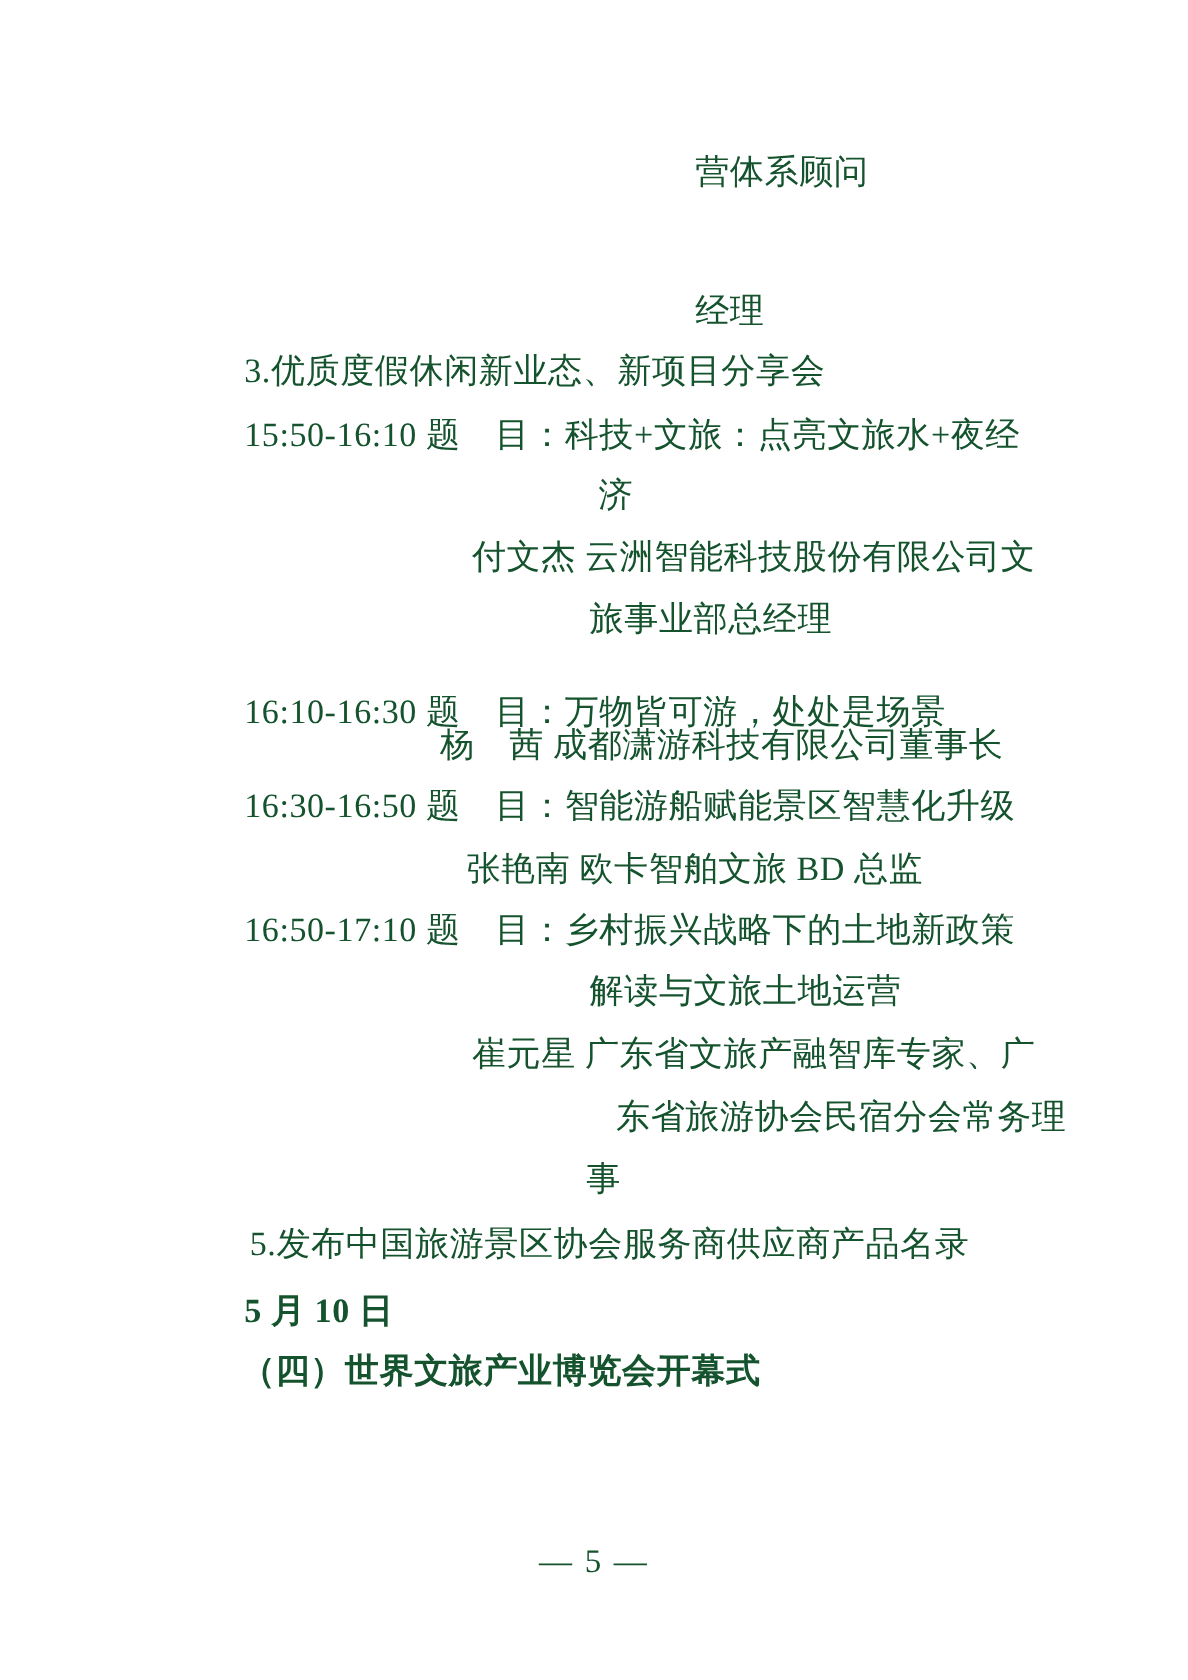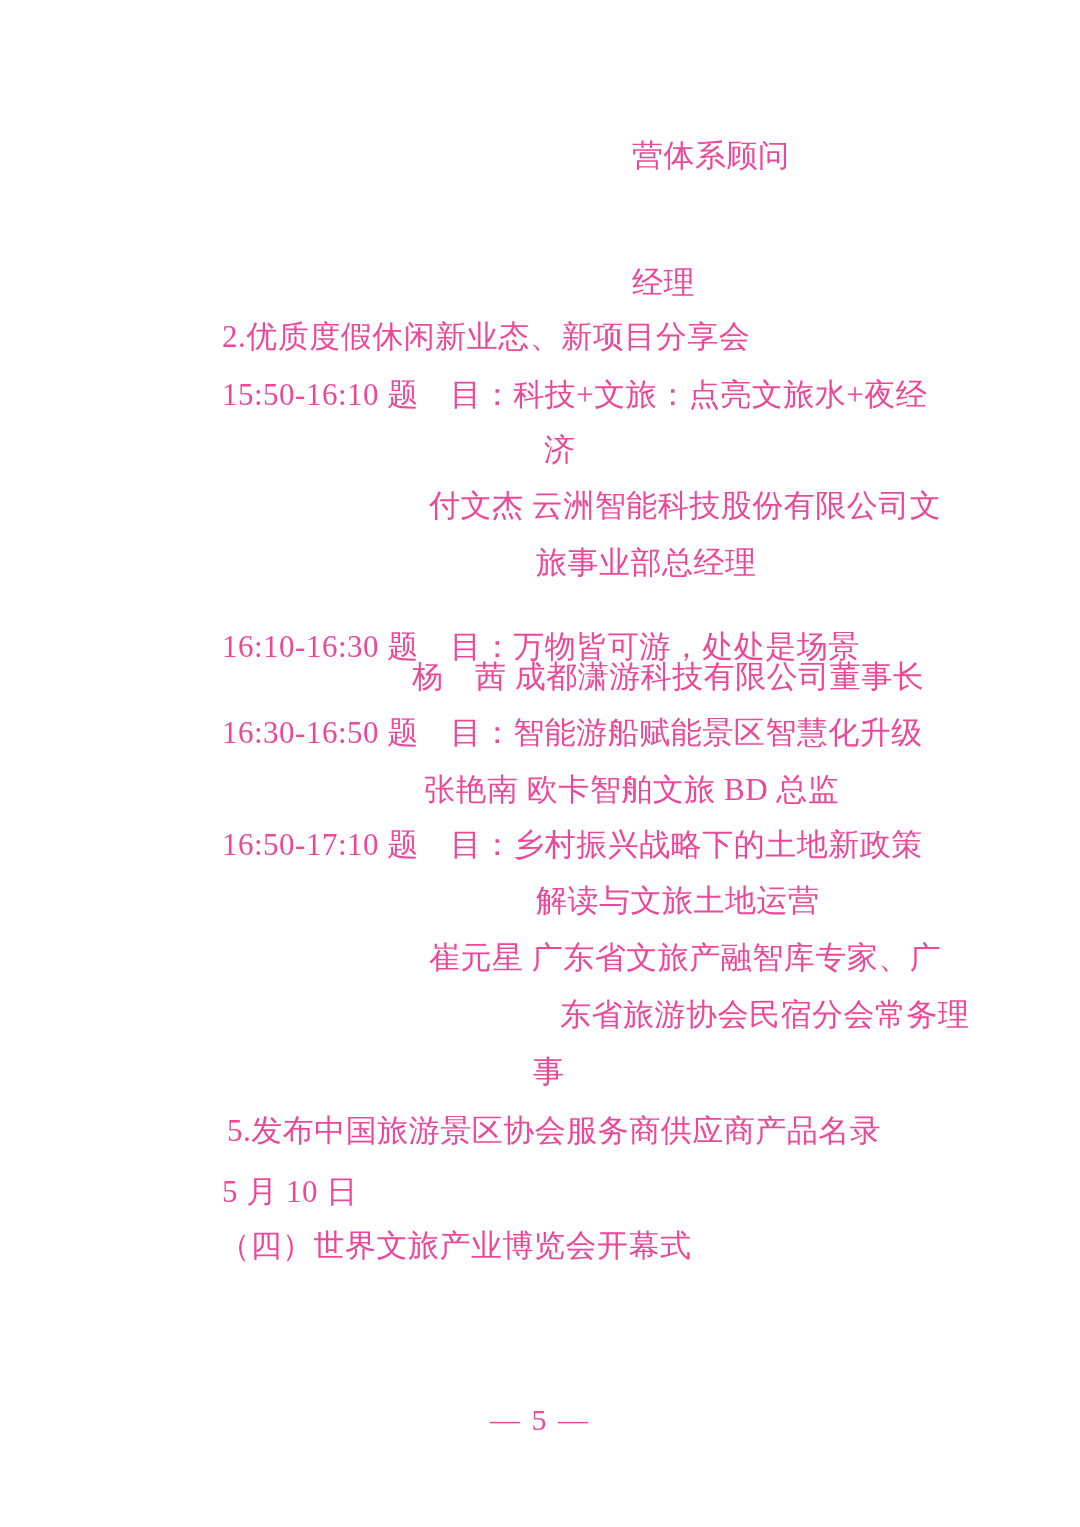--- a/index.html
+++ b/index.html
@@ -11,61 +11,61 @@
     height: 1527px;
     background: #ffffff;
     overflow: hidden;
   }
   .page {
     position: relative;
     width: 1080px;
     height: 1310px;
     background: #ffffff;
     font-family: "Liberation Serif", "DejaVu Serif", serif;
-    color: #ec4899;
+    color: #14532d;
   }
   .line {
     position: absolute;
     font-size: 31px;
     line-height: 58px;
     height: 58px;
     white-space: pre;
     letter-spacing: 0.5px;
   }
   .bold {
-    font-weight: normal;
+    font-weight: bold;
   }
   .page-number {
     position: absolute;
     left: 0;
     width: 100%;
     text-align: center;
     font-size: 30px;
     line-height: 58px;
     height: 58px;
     letter-spacing: 2px;
   }
 </style>
 </head>
 <body>
 
 <div class="page">
 
   <div class="line" style="left:632px; top:127px">营体系顾问</div>
   <div class="line" style="left:632px; top:254px">经理</div>
 
-  <div class="line" style="left:222px; top:308px">2.优质度假休闲新业态、新项目分享会</div>
+  <div class="line" style="left:222px; top:308px">3.优质度假休闲新业态、新项目分享会</div>
 
   <div class="line" style="left:222px; top:366px">15:50-16:10 题　目：科技+文旅：点亮文旅水+夜经</div>
   <div class="line" style="left:544px; top:421px">济</div>
   <div class="line" style="left:429px; top:477px">付文杰 云洲智能科技股份有限公司文</div>
   <div class="line" style="left:536px; top:534px">旅事业部总经理</div>
 
   <div class="line" style="left:222px; top:618px">16:10-16:30 题　目：万物皆可游，处处是场景</div>
-  <div class="line" style="left:412px; top:648px">杨　茜 成都潇游科技有限公司董事长</div>
+  <div class="line" style="left:400px; top:648px">杨　茜 成都潇游科技有限公司董事长</div>
 
   <div class="line" style="left:222px; top:704px">16:30-16:50 题　目：智能游船赋能景区智慧化升级</div>
   <div class="line" style="left:424px; top:761px">张艳南 欧卡智舶文旅 BD 总监</div>
 
   <div class="line" style="left:222px; top:816px">16:50-17:10 题　目：乡村振兴战略下的土地新政策</div>
   <div class="line" style="left:429px; top:929px">崔元星 广东省文旅产融智库专家、广</div>
   <div class="line" style="left:536px; top:872px">解读与文旅土地运营</div>
   <div class="line" style="left:560px; top:986px">东省旅游协会民宿分会常务理</div>
   <div class="line" style="left:533px; top:1043px">事</div>
 

